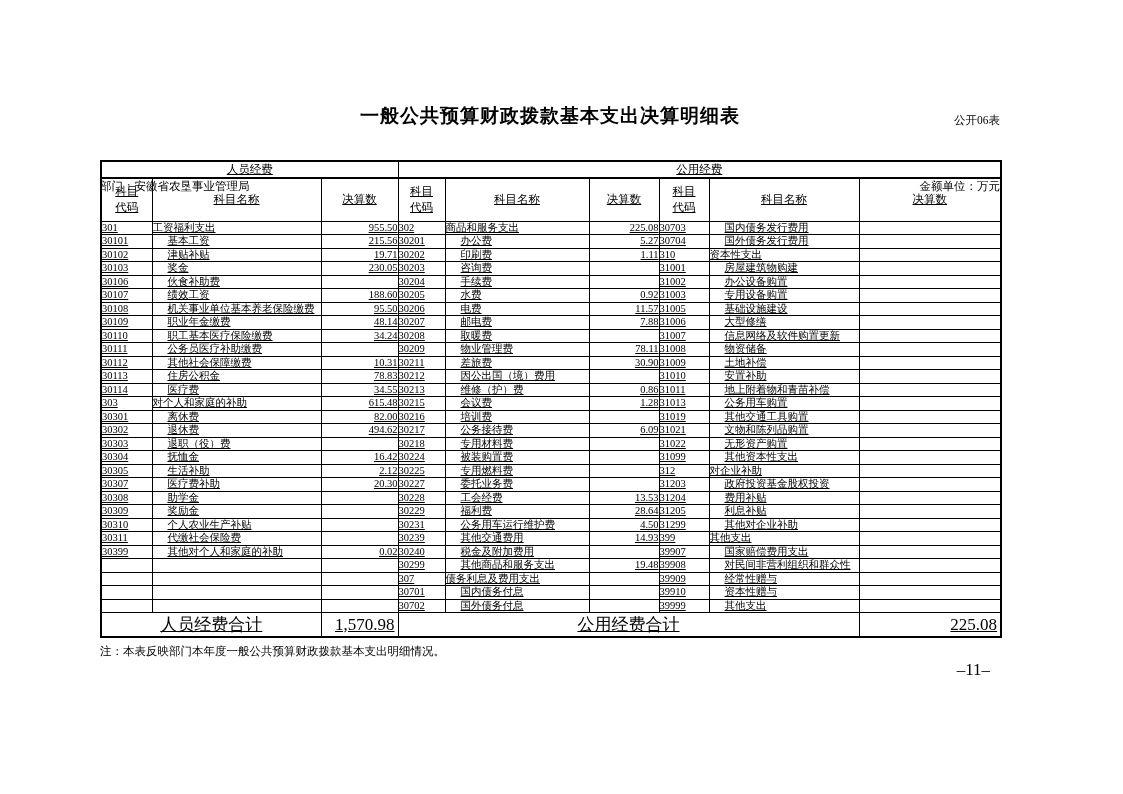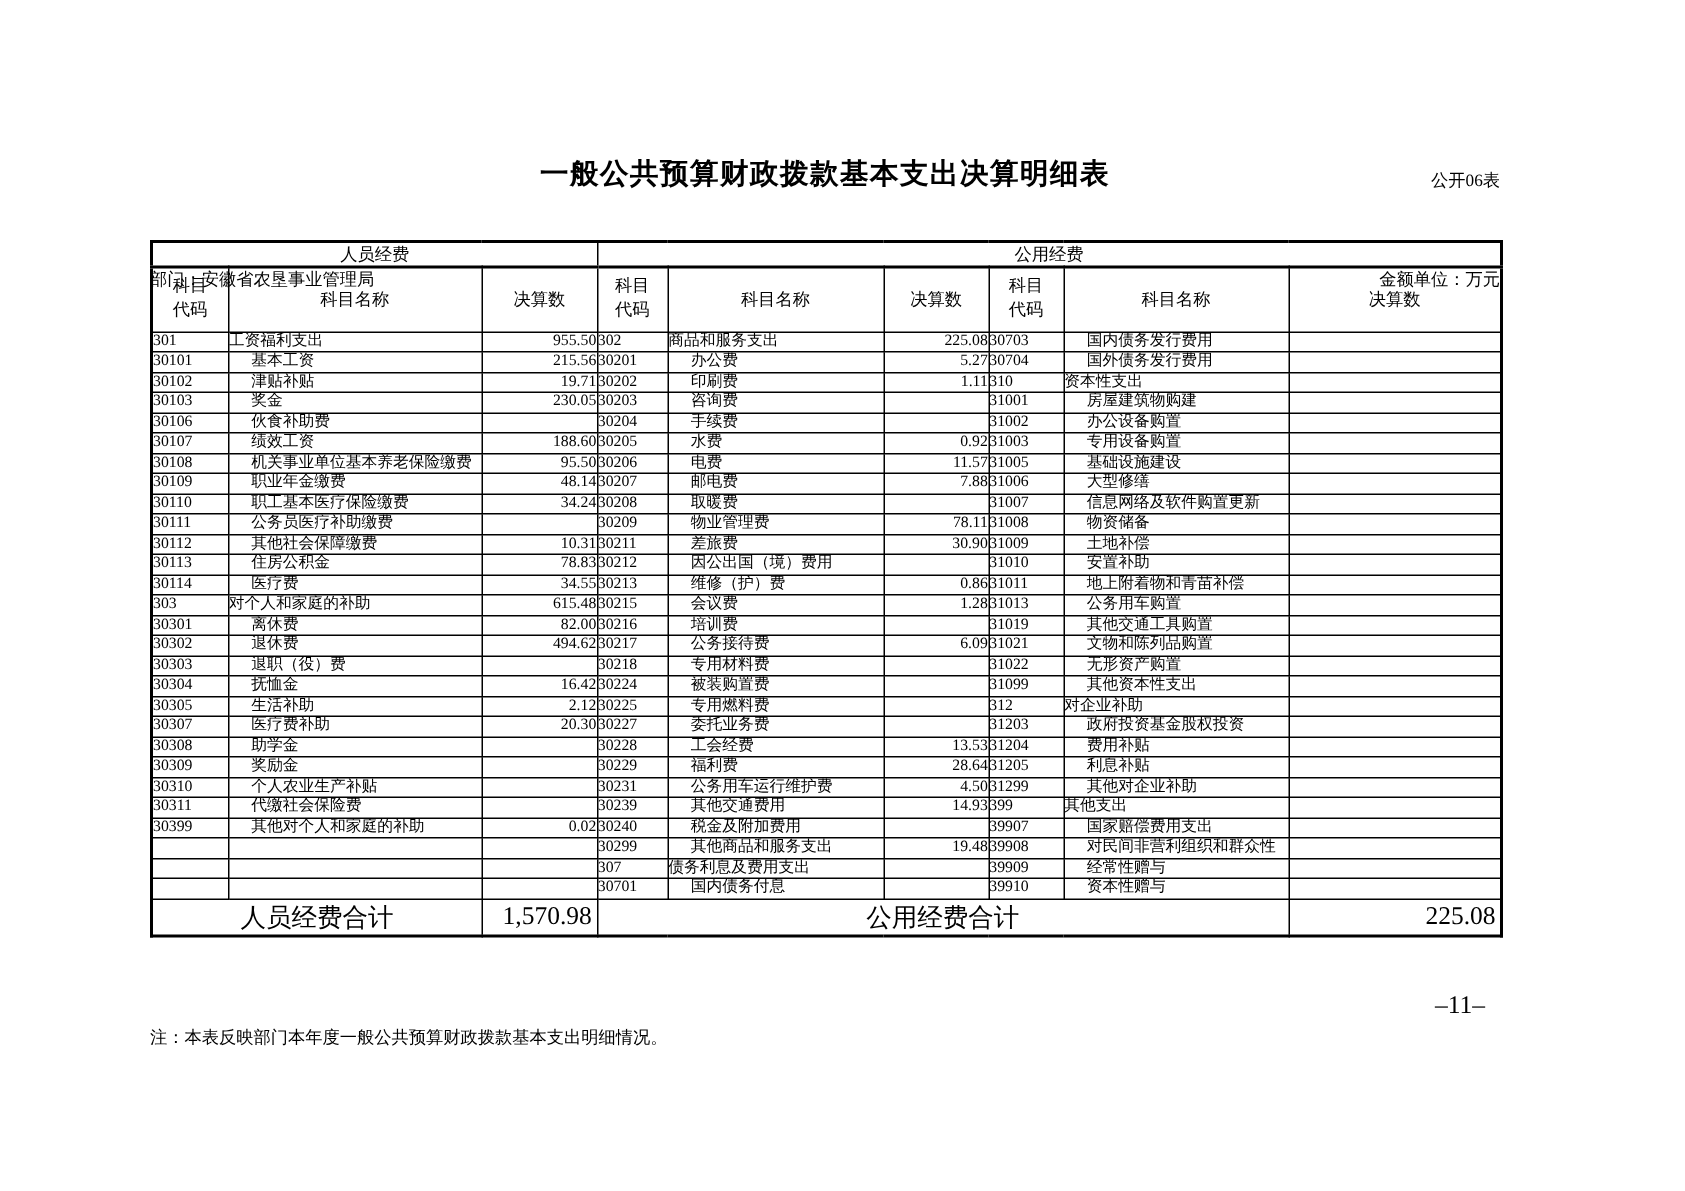--- a/index.html
+++ b/index.html
@@ -39,20 +39,21 @@
     font-size: 11.5px;
     margin-top: 35px;
   }
   table.main {
     position: absolute;
     top: 160px; left: 100px;
     width: 900px;
     border-collapse: collapse;
     table-layout: fixed;
     border: 2px solid #000;
+    text-decoration: underline;
   }
   table.main th, table.main td {
     border: 1px solid #000;
     padding: 0;
     font-weight: normal;
     overflow: hidden;
     white-space: nowrap;
     vertical-align: middle;
   }
   thead tr.group-row th {
@@ -74,21 +75,21 @@
   td.name.indent { padding-left: 15px; }
   td.num   { text-align: right; padding-right: 3px; }
   tfoot td {
     height: 16px;
     font-size: 17px;
     text-align: center;
   }
   tfoot td.num { text-align: right; padding-right: 3px; }
   .note {
     position: absolute;
-    top: 684px; left: 100px;
+    top: 644px; left: 100px;
     font-size: 11.5px;
     text-align: center;
   }
   .pagenum {
     position: absolute;
     top: 660px; left: 100px; width: 890px;
     text-align: right;
     font-size: 17px;
   }
 </style>
@@ -443,20 +444,31 @@
           <td class="code"></td>
           <td class="name"></td>
           <td class="num"></td>
           <td class="code">30701</td>
           <td class="name indent">国内债务付息</td>
           <td class="num"></td>
           <td class="code">39910</td>
           <td class="name indent">资本性赠与</td>
           <td class="num"></td>
         </tr>
+        <tr>
+          <td class="code"></td>
+          <td class="name"></td>
+          <td class="num"></td>
+          <td class="code">30702</td>
+          <td class="name indent">国外债务付息</td>
+          <td class="num"></td>
+          <td class="code">39999</td>
+          <td class="name indent">其他支出</td>
+          <td class="num"></td>
+        </tr>
       </tbody>
     <tfoot>
       <tr>
         <td colspan="2">人员经费合计</td>
         <td class="num">1,570.98</td>
         <td colspan="5">公用经费合计</td>
         <td class="num">225.08</td>
       </tr>
     </tfoot>
   </table>

